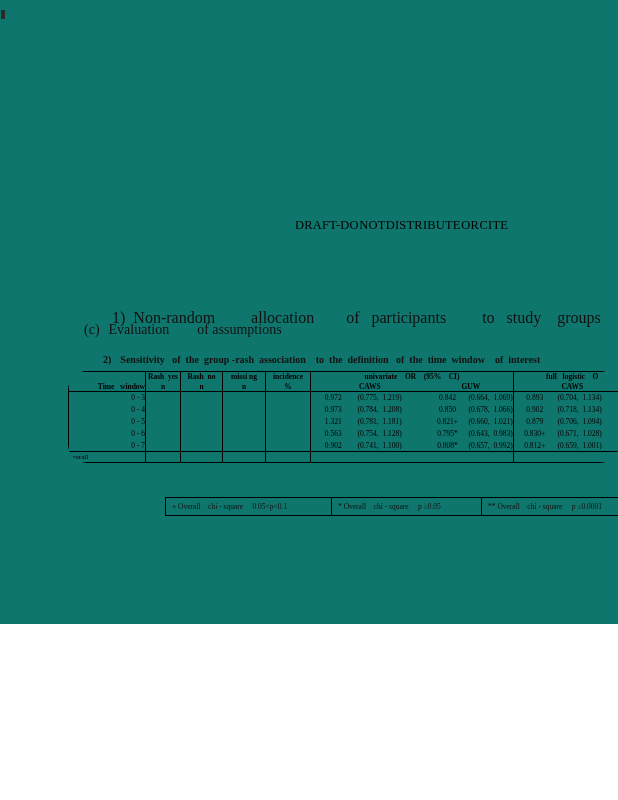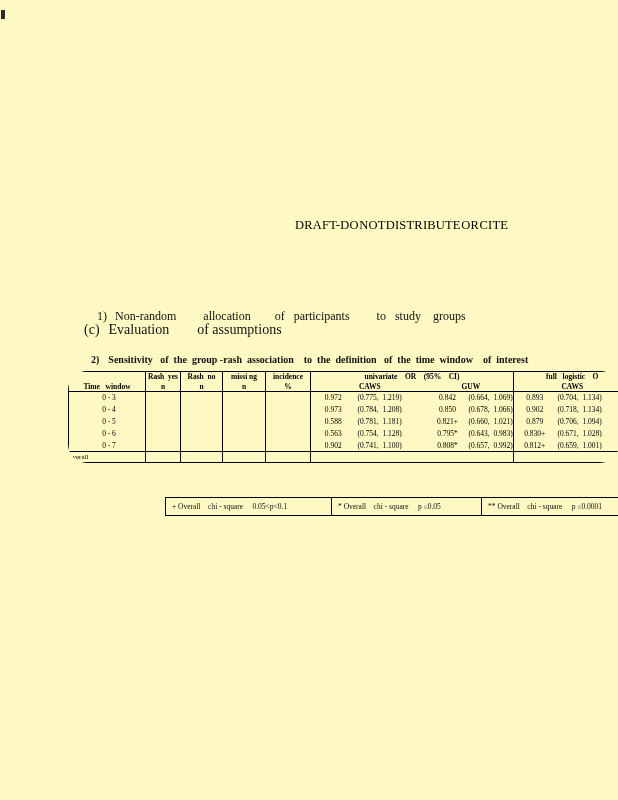--- a/index.html
+++ b/index.html
@@ -1,51 +1,51 @@
 <!DOCTYPE html>
 <html><head>
 <meta charset="utf-8">
 <style>
   * { margin:0; padding:0; box-sizing:border-box; }
   html,body { background:#ffffff; }
   .page {
-    position:relative; width:618px; height:800px;
-    background:#fef9c3; overflow:hidden;
+    position:relative; width:618px; height:624px;
+    background:#0f766e; overflow:hidden;
     font-family:"Liberation Serif", serif; color:#111;
   }
   .abs { position:absolute; }
   .pre { white-space:pre; }
 
   .scan-artifact { left:1px; top:10px; width:4px; height:9px; background:#2a2a2a; }
 
   .doc-header {
     left:295px; top:218px; font-size:12.5px; word-spacing:-2.8px;
     letter-spacing:0.2px; color:#000;
   }
 
   .sec-c { left:84px; top:281px; font-size:14px;margin-top:41px; }
   .sec-c .lbl { margin-right:9px; }
-  .item-1 { left:97px; top:309px; font-size:12px; }
+  .item-1 { left:112px; top:309px; font-size:16px; }
   .item-1 .lbl { margin-right:8px; }
-  .item-2 { left:91px; top:354px; font-size:10px; font-weight:bold; }
+  .item-2 { left:103px; top:354px; font-size:10px; font-weight:bold; }
   .item-2 .lbl { margin-right:9px; }
 
   .table-wrap { left:68px; top:371px; width:551px; overflow:hidden;border-radius:19px; }
   .dtable {
     border-collapse:collapse; table-layout:fixed; width:562px;
     font-size:7.5px; line-height:1; color:#000;
     border-top:1px solid #000;
   }
   .dtable td { padding:0; overflow:hidden; vertical-align:middle; white-space:pre; }
   .bl { border-left:1px solid #000; }
   .row-h1 td { height:10px; font-weight:bold; text-align:center; }
   .row-h2 td { height:10px; font-weight:bold; text-align:center; border-bottom:1px solid #000; }
-  .row-h2 td.tw { text-align:center; padding-left:0; }
+  .row-h2 td.tw { text-align:right; padding-left:0; }
   .row-d td { height:12px; }
-  .row-d td.tw { text-align:center; padding-left:4px; }
+  .row-d td.tw { text-align:right; padding-left:4px; }
   .row-d td.est { text-align:center; }
   .row-d td.ci { text-align:left; padding-left:2px; }
   .row-ov td { height:11px; border-top:1px solid #000; border-bottom:1px solid #000; }
   .row-ov td.tw { text-align:left; font-size:7px; }
 
   .footnotes {
     left:165px; top:497px; height:19px; display:flex;
     border:1px solid #000; width:470px; overflow:hidden;
   }
   .fn-cell {
@@ -138,21 +138,21 @@
         <td class="ci">(0.678,  1.066)</td>
         <td class="bl est">0.902</td>
         <td class="ci">(0.718,  1.134)</td>
       </tr>
       <tr class="row-d">
         <td class="bl tw">0 - 5</td>
         <td class="bl"></td>
             <td class="bl"></td>
             <td class="bl"></td>
             <td class="bl"></td>
-        <td class="bl est">0.588</td>
+        <td class="bl est">1.321</td>
         <td class="ci">(0.781,  1.181)</td>
         <td class="est">0.821+</td>
         <td class="ci">(0.660,  1.021)</td>
         <td class="bl est">0.879</td>
         <td class="ci">(0.706,  1.094)</td>
       </tr>
       <tr class="row-d">
         <td class="bl tw">0 - 6</td>
         <td class="bl"></td>
             <td class="bl"></td>

